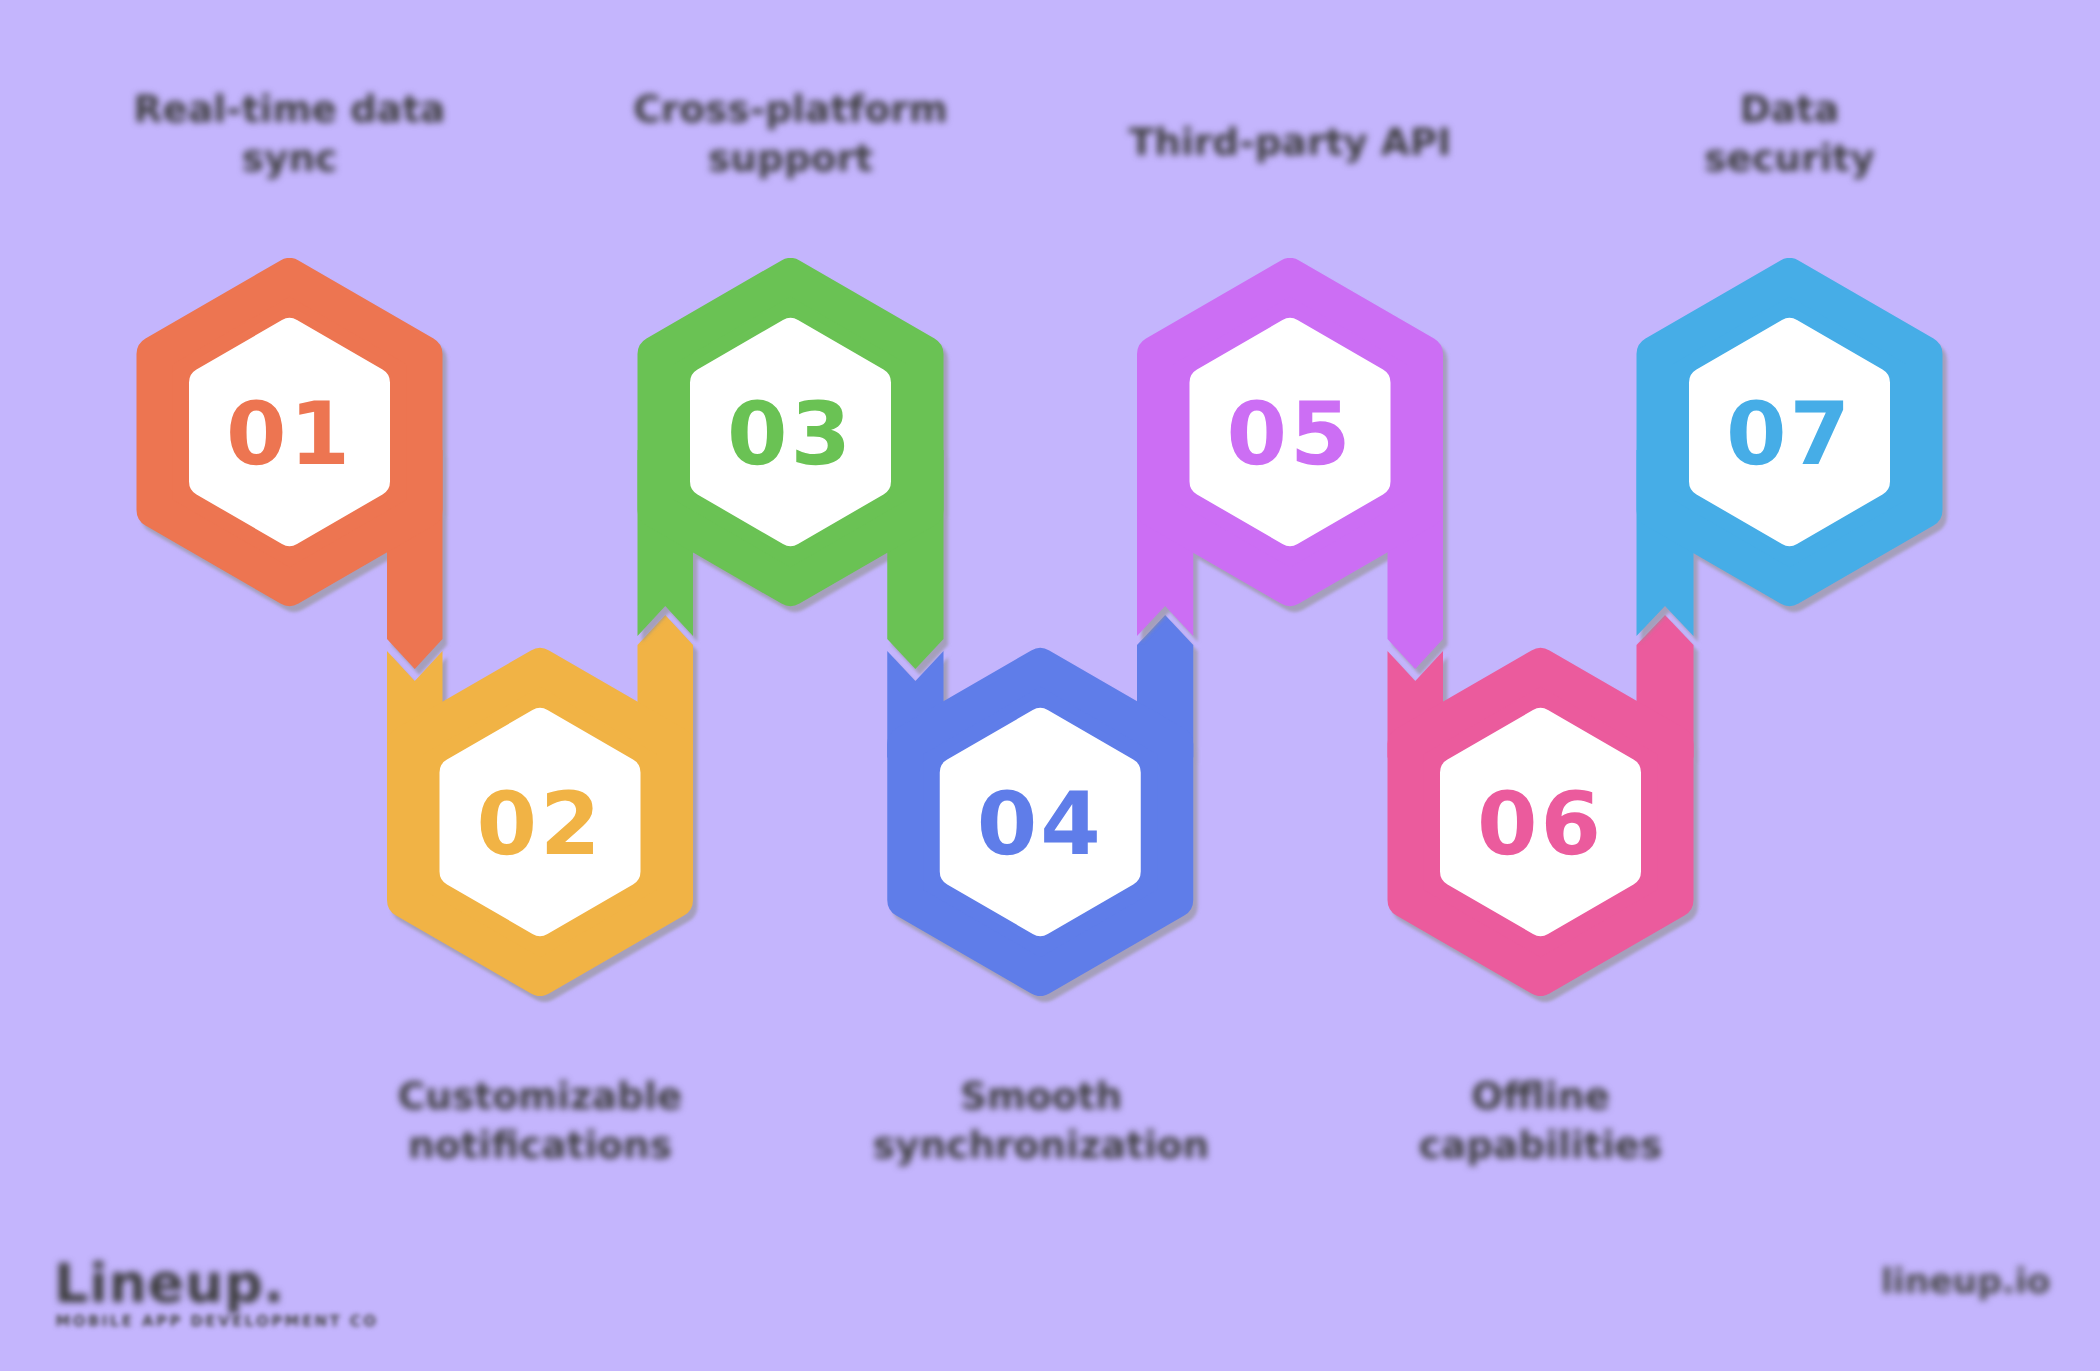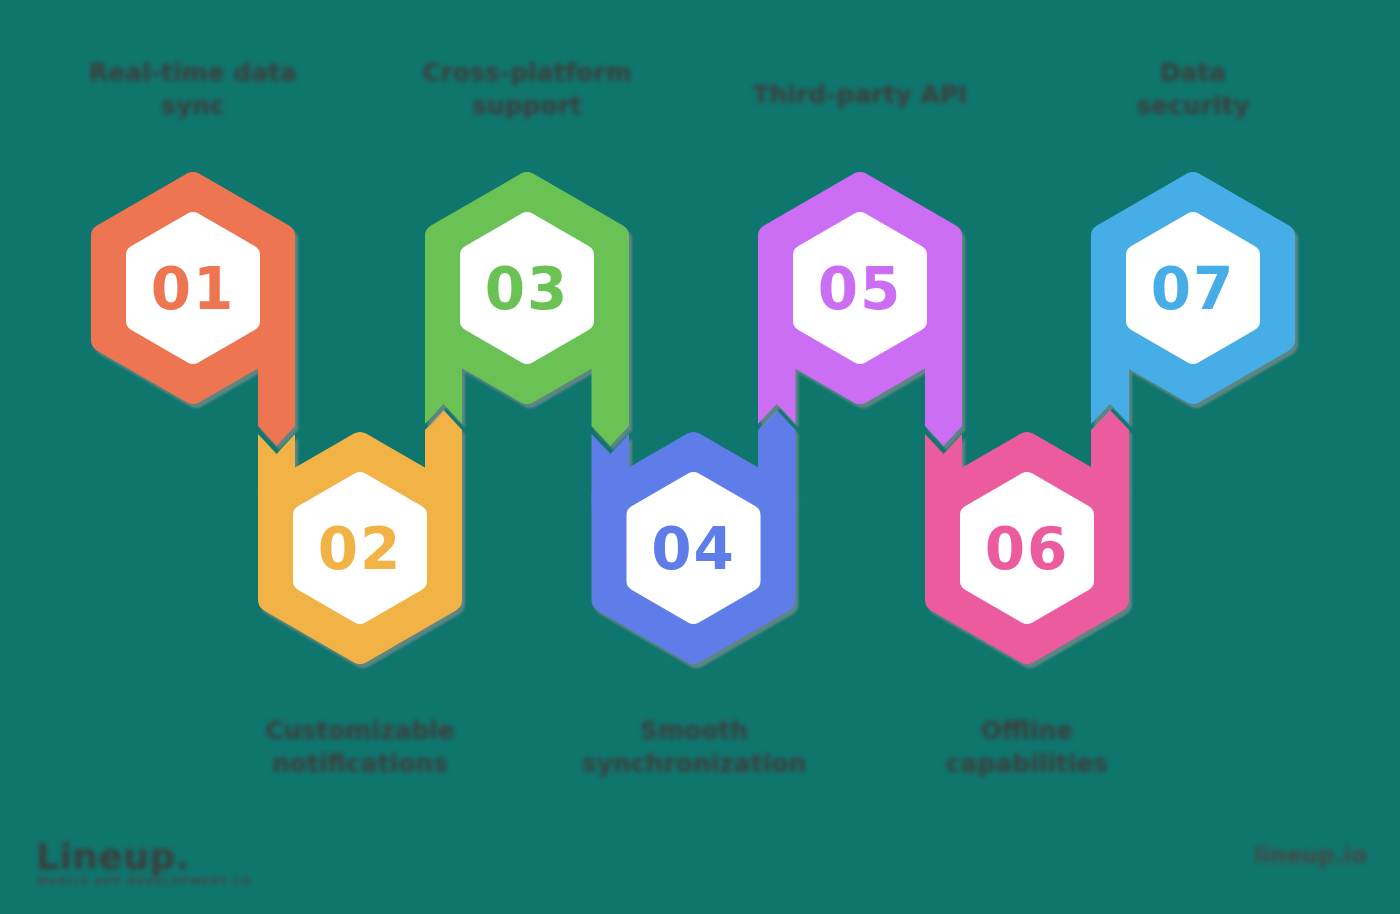--- a/index.html
+++ b/index.html
@@ -1,17 +1,17 @@
 <!DOCTYPE html>
 <html><head>
 <meta charset="utf-8">
 <style>
   html,body{margin:0;padding:0;background:#ffffff;}
   .canvas{
-    position:relative;width:1400px;height:914px;background:#0f766e;overflow:hidden;
+    position:relative;width:1400px;height:914px;background:#c4b5fd;overflow:hidden;
     font-family:"DejaVu Sans","Liberation Sans",sans-serif;
   }
   svg{position:absolute;left:0;top:0;}
   .module{filter:drop-shadow(3px 4px 1px rgba(145,145,145,0.6));}
   .hex-outer{stroke-width:24;stroke-linejoin:round;}
   .hex-inner{fill:#ffffff;stroke:#ffffff;stroke-width:20;stroke-linejoin:round;}
   .num{
     font-family:"DejaVu Sans","Liberation Sans",sans-serif;
     font-size:58px;font-weight:700;letter-spacing:2px;text-anchor:middle;
   }

